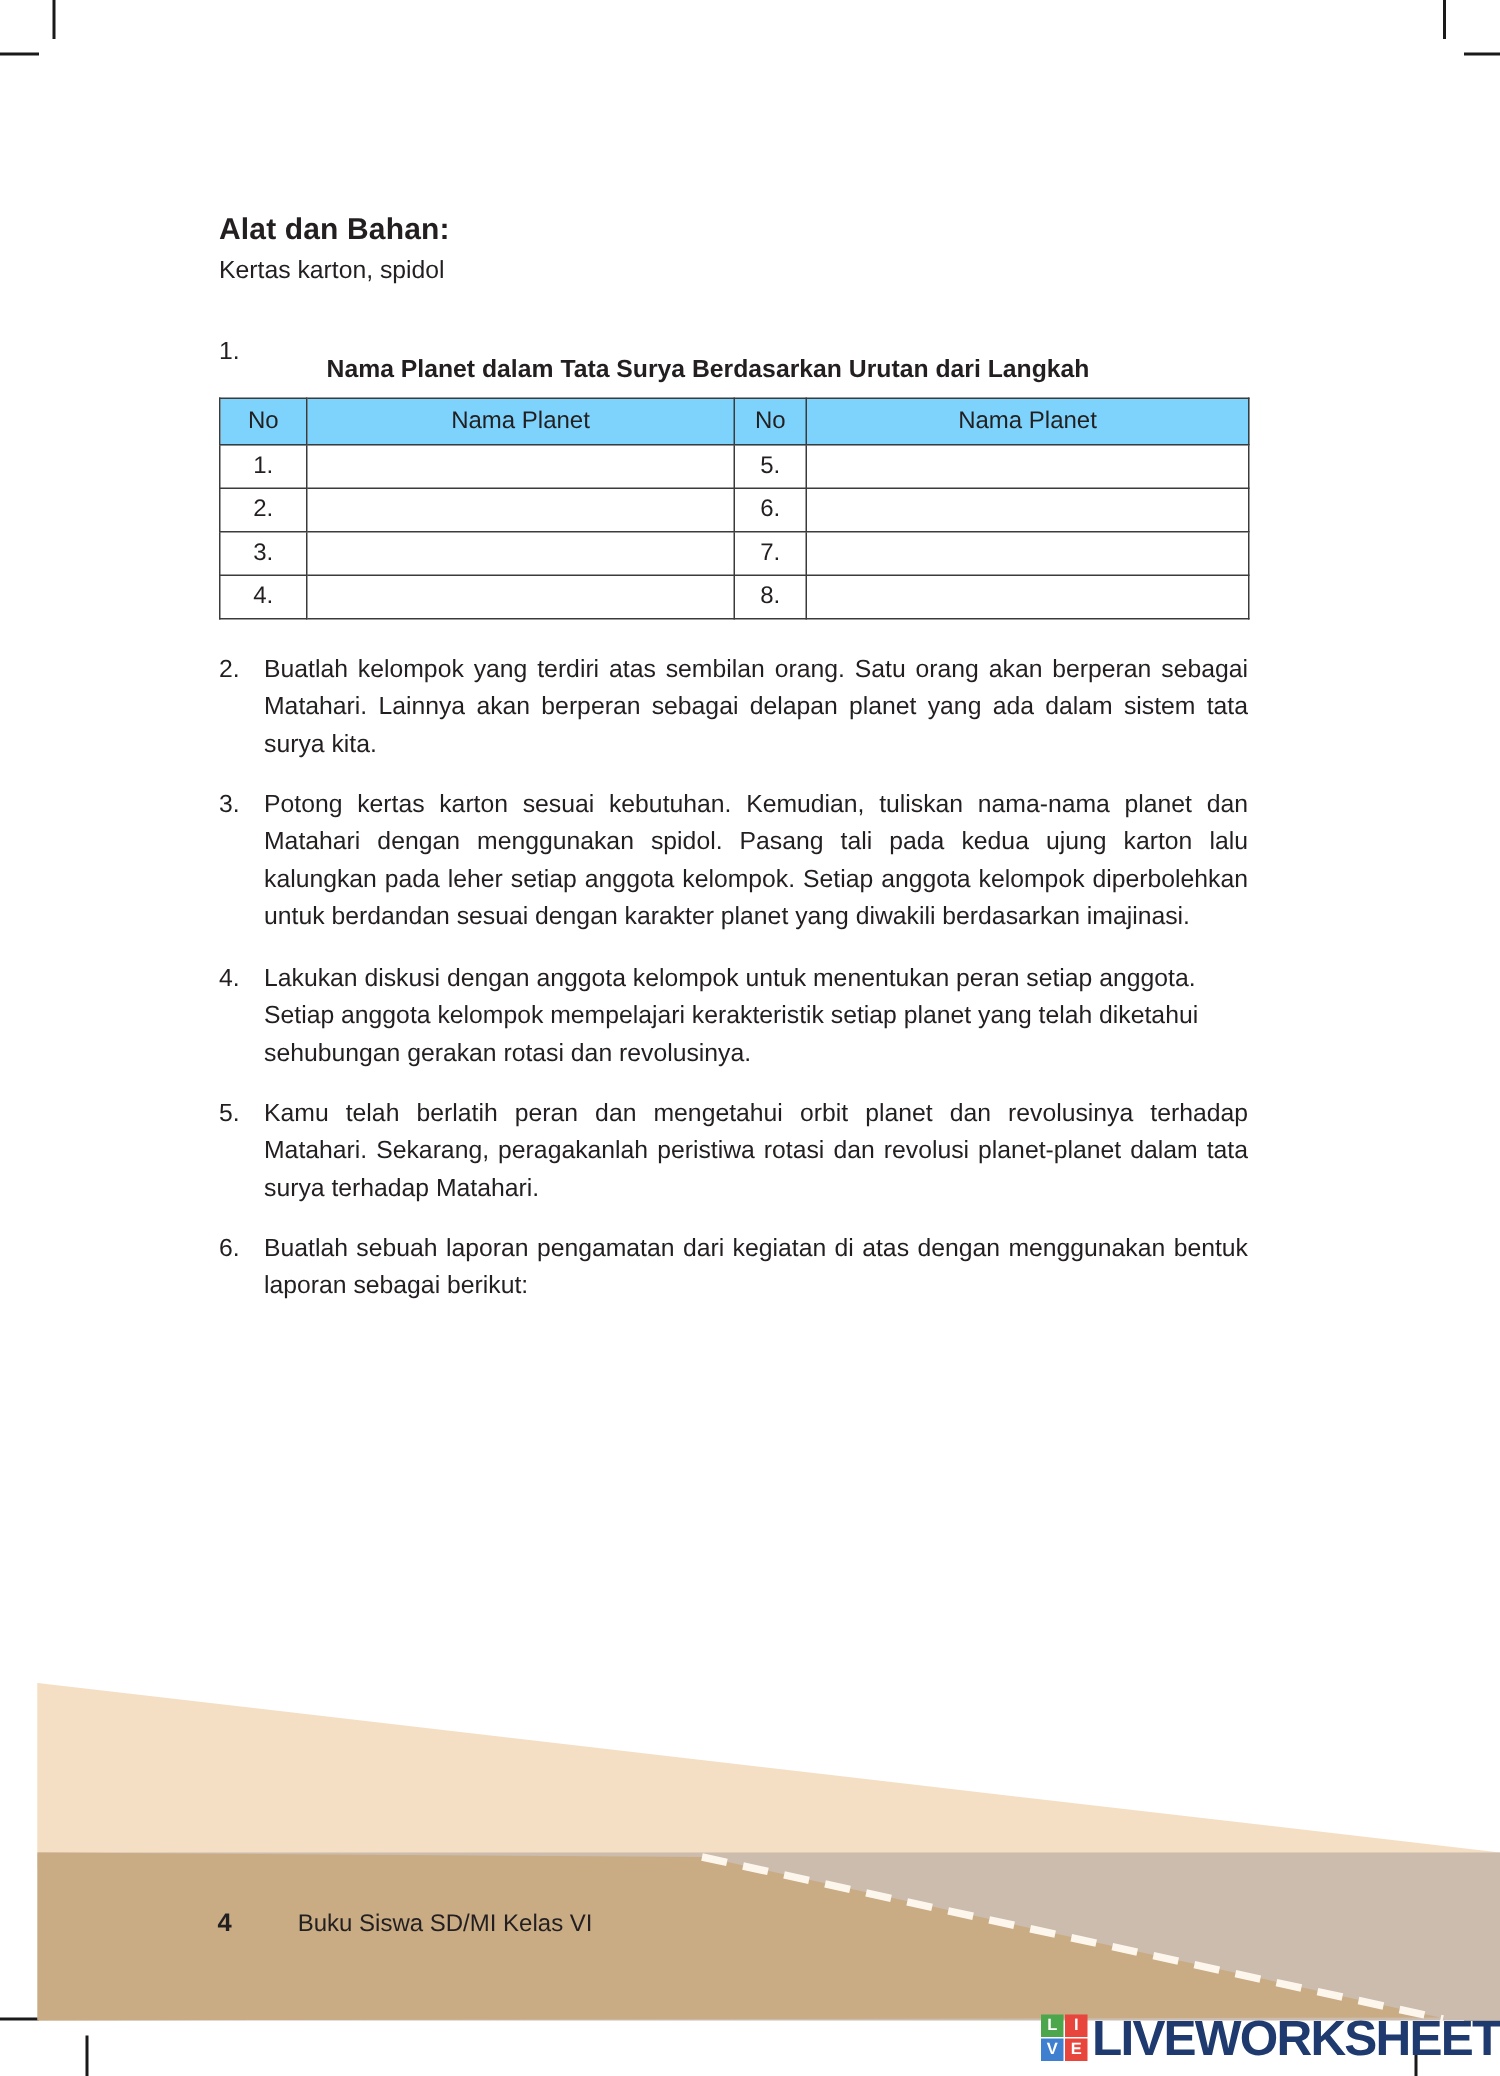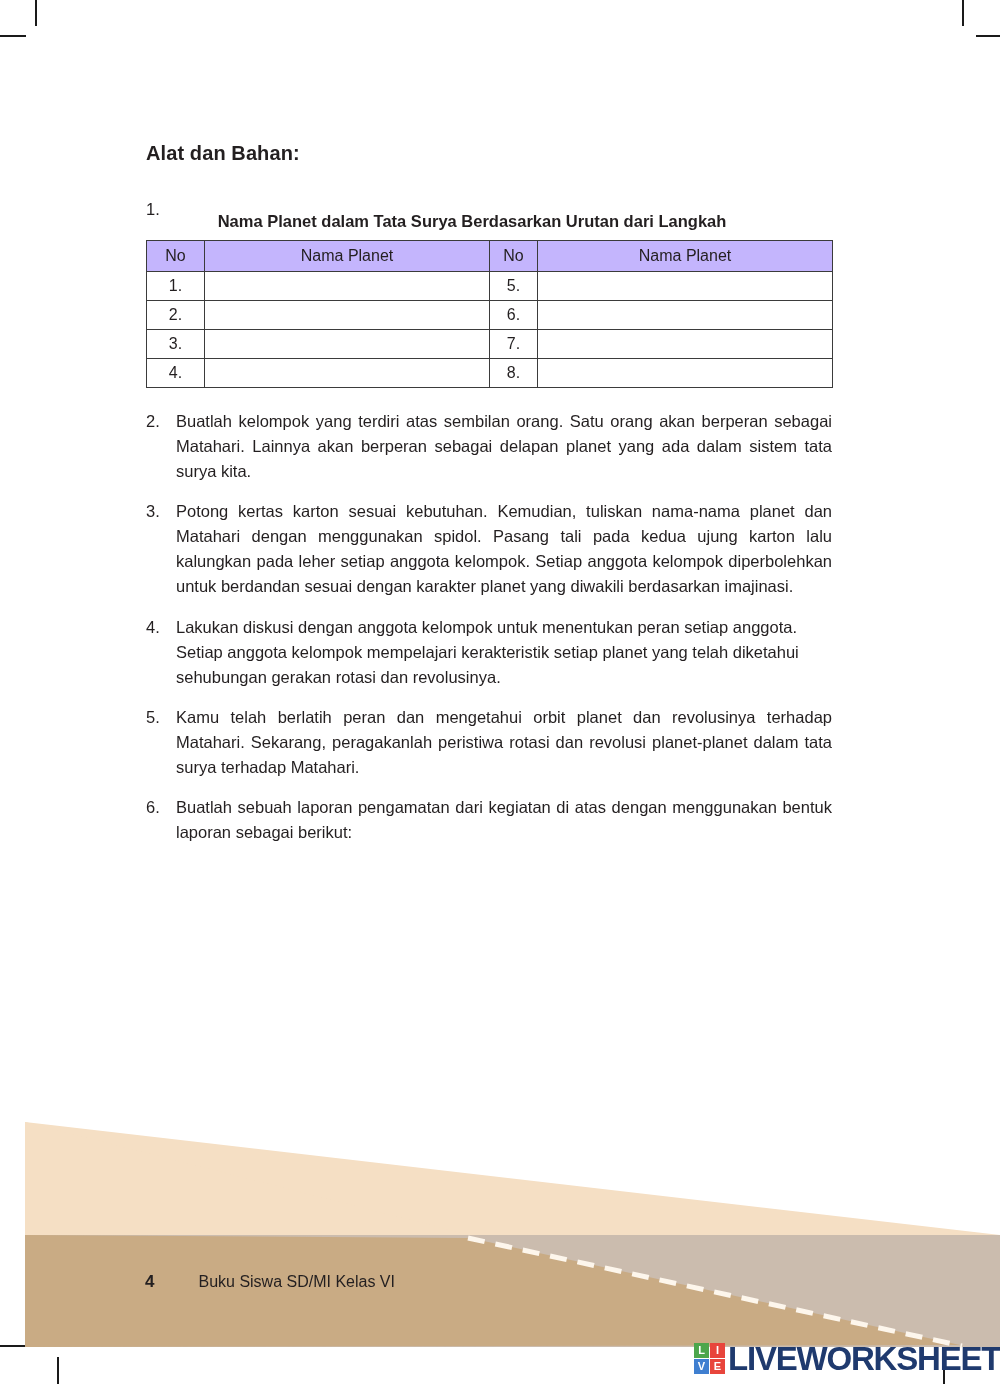--- a/index.html
+++ b/index.html
@@ -93,21 +93,21 @@
   }
   table.planet-table th,
   table.planet-table td {
     border: 1px solid #3b3b3b;
     height: 28px;
     font-size: 16px;
     font-weight: normal;
     padding: 0;
   }
   table.planet-table th {
-    background: #c4b5fd;
+    background: #7dd3fc;
     text-align: center;
     height: 30px;
   }
   .col-no    { width: 58px; }
   .col-name  { width: 285px; }
   .col-no2   { width: 48px; }
   .col-name2 { width: 295px; }
   td.cell-no {
     text-align: center;
     padding-right: 6px;
@@ -188,20 +188,21 @@
 <div class="crop-mark crop-tr-v"></div>
 <div class="crop-mark crop-tr-h"></div>
 <div class="crop-mark crop-bl-h"></div>
 <div class="crop-mark crop-bl-v"></div>
 <div class="crop-mark crop-br-h"></div>
 <div class="crop-mark crop-br-v"></div>
 
 <div class="content">
 
   <div class="section-heading">Alat dan Bahan:</div>
+  <div class="plain-line">Kertas karton, spidol</div>
 
   <div class="spacer-md"></div>
 
 
   <div class="spacer-sm"></div>
 
   <ul class="numlist">
     <li class="numitem">
       <span class="marker">1.</span>
     </li>

